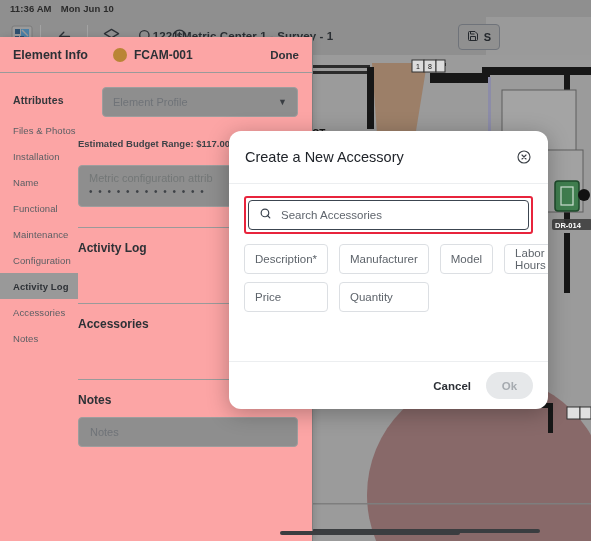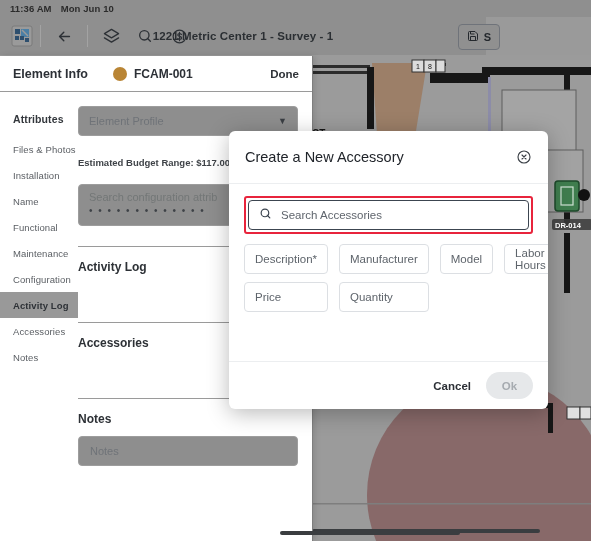--- a/index.html
+++ b/index.html
@@ -44,22 +44,22 @@
   }
   .tb-save {
     position: absolute; right: -14px; top: 7px;
     height: 26px; display: flex; align-items: center; gap: 5px;
     border: 1px solid #6f737a; border-radius: 4px; padding: 0 8px;
     background: #909090; color: #24282d; font-size: 11px; font-weight: bold;
   }
 
   
   .panel {
-    position: absolute; left: 0; top: 56px; width: 313px; bottom: 0;
-    background: #ffffff; border-right: 1px solid #7e7e7e;
+    position: absolute; left: 0; top: 37px; width: 313px; bottom: 0;
+    background: #fca5a5; border-right: 1px solid #7e7e7e;
     box-shadow: 2px 0 6px rgba(0,0,0,.12);
   }
   .panel-head {
     height: 36px; display: flex; align-items: center;
     border-bottom: 1px solid #9a9a9a; padding: 0 13px;
   }
   .panel-title { font-size: 12.5px; font-weight: bold; color: #2c3036; }
   .elem-chip { display: flex; align-items: center; gap: 7px; margin-left: 25px; }
   .chip-dot { width: 14px; height: 14px; border-radius: 50%; background: #b98535; }
   .chip-label { font-size: 12px; font-weight: bold; color: #2c3036; }
@@ -71,21 +71,21 @@
     height: 26px; display: flex; align-items: center;
     padding-left: 13px; font-size: 9.5px; color: #5a5e63; letter-spacing: .1px;
   }
   .nav-item.first { font-size: 10.5px; font-weight: bold; color: #33373c; height: 34px; }
   .nav-item.active { background: #999999; font-weight: bold; color: #2e3237; }
 
   .content { flex: 1; position: relative; padding-right: 14px; overflow: hidden; }
   .field-select {
     margin-top: 14px; height: 30px; border: 1px solid #9d9d9d; border-radius: 4px;
     display: flex; align-items: center; padding: 0 10px;
-    font-size: 11px; color: #6f7378; background: #8e8e8e;
+    font-size: 11px; color: #6f7378; background: #8e8e8e; margin-left: 24px;
   }
   .field-select .caret { margin-left: auto; font-size: 9px; color: #3a3e43; }
   .budget { margin-top: 21px; font-size: 9.5px; font-weight: bold; color: #3f4348; white-space: nowrap; }
   .field-box {
     margin-top: 16px; height: 42px; border: 1px solid #9d9d9d; border-radius: 4px;
     padding: 6px 10px 0 10px; background: #8e8e8e;
   }
   .field-box .ph { font-size: 11px; color: #737777; white-space: nowrap; }
   .dots { font-size: 10px; color: #3e4247; letter-spacing: 1.5px; margin-top: 2px; }
   .sec {
@@ -99,21 +99,21 @@
     font-size: 11px; color: #6f7378; background: #8e8e8e;
   }
   .hscroll {
     position: absolute; left: 280px; bottom: 6px; width: 180px; height: 4px;
     background: #3a3d40; border-radius: 2px;
   }
 
   
   .modal {
     position: absolute; left: 229px; top: 131px; width: 319px; height: 278px;
-    background: #ffffff; border-radius: 6px;
+    background: #ffffff; border-radius: 12px;
     box-shadow: 0 4px 22px rgba(0,0,0,.28);
     display: flex; flex-direction: column; overflow: hidden;
   }
   .modal-head {
     height: 53px; display: flex; align-items: center; padding: 0 16px;
     border-bottom: 1px solid #eceef0; flex: 0 0 53px;
   }
   .modal-title { font-size: 14.5px; color: #20242a; }
   .modal-close { margin-left: auto; color: #3b4047; display: flex; }
   .modal-body { flex: 1; padding: 10px 15px 0 15px; }
@@ -333,21 +333,21 @@
 
       <div class="content">
         <div class="field-select">
           <span>Element Profile</span>
           <span class="caret">▼</span>
         </div>
 
         <div class="budget">Estimated Budget Range: $117.00 - $18</div>
 
         <div class="field-box">
-          <div class="ph">Search configuration attrib</div>
+          <div class="ph">Metric configuration attrib</div>
           <div class="dots">• • • • • • • • • • • • •</div>
         </div>
 
         <div class="sec sec-h">
           <div class="sec-title">Activity Log</div>
         </div>
 
         <div class="sec sec-h">
           <div class="sec-title">Accessories</div>
         </div>

